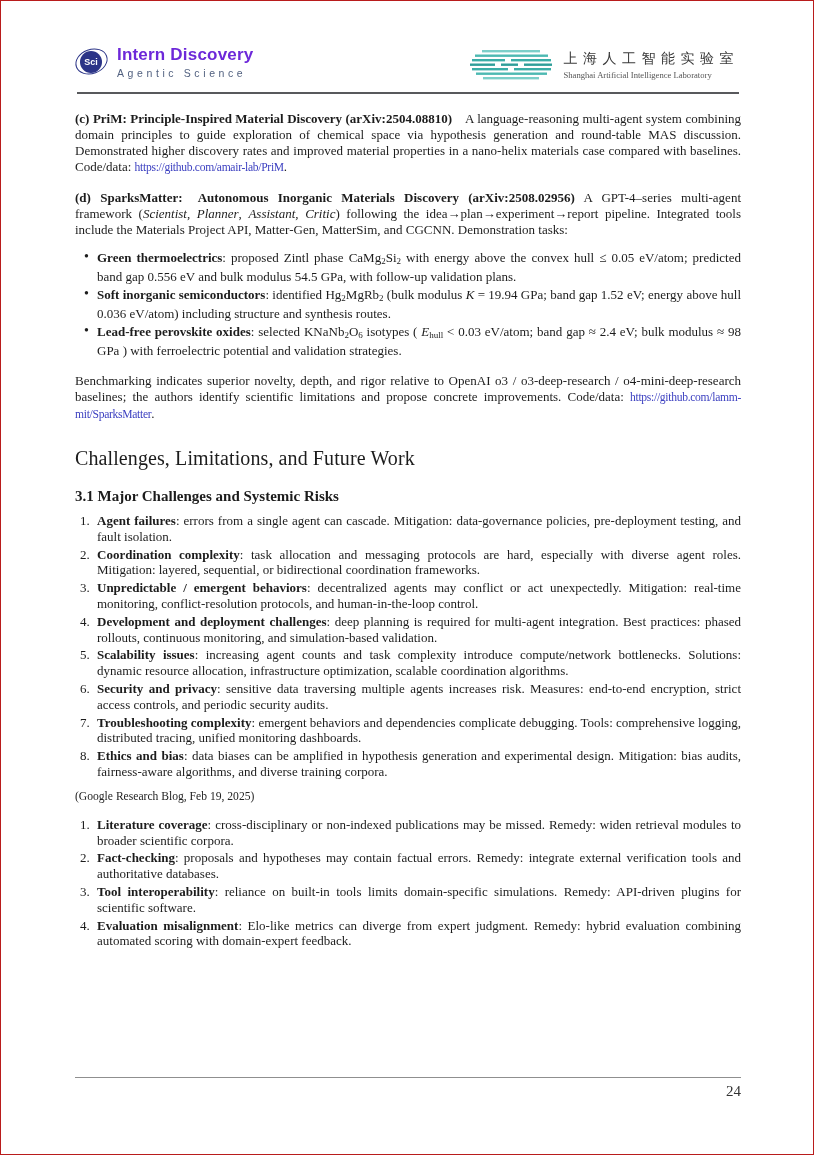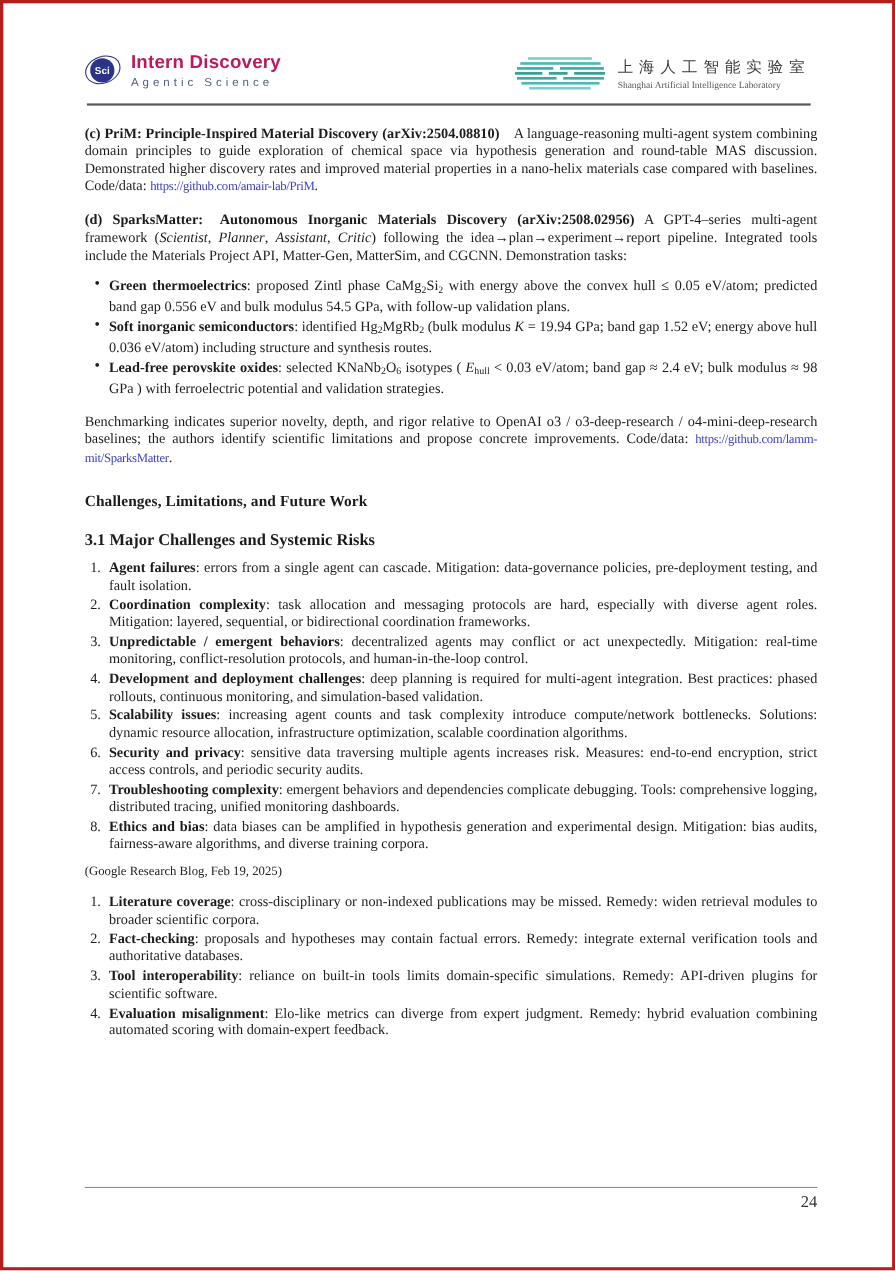--- a/index.html
+++ b/index.html
@@ -1,20 +1,20 @@
 <!DOCTYPE html>
 <html><head>
 <meta charset="utf-8">
 <style>
   * { margin:0; padding:0; box-sizing:border-box; }
   html,body { background:#f4f4f4; }
   body { font-family:"Liberation Serif", serif; }
   .page {
     position:relative; width:814px; height:1155px; margin:0 auto;
-    background:#ffffff; border:3px solid #b91c1c; overflow:hidden;
+    background:#ffffff; border:1px solid #b91c1c; overflow:hidden;
     color:#1c1c1c;
   }
   
   header {
     position:absolute; top:44px; left:74px; right:74px;
     display:flex; justify-content:space-between; align-items:flex-start;
   }
   .logo-left { display:flex; align-items:center; gap:8px; }
   .atom { position:relative; width:34px; height:34px; flex:0 0 auto; }
   .atom .core {
@@ -23,21 +23,21 @@
     font:bold 9px "Liberation Sans", sans-serif;
     display:flex; align-items:center; justify-content:center;
   }
   .atom .orbit {
     position:absolute; left:0px; top:4px; width:33px; height:25px;
     border:1.4px solid #2b3487; border-radius:50%;
     transform:rotate(-20deg); display:block;
   }
   .logo-text .logo-title {
     font-family:"Liberation Sans", sans-serif;
-    font-weight:bold; font-size:17px; color:#be185d; letter-spacing:0.2px;
+    font-weight:bold; font-size:17px; color:#6d28d9; letter-spacing:0.2px;
   }
   .logo-text .logo-sub {
     font-family:"Liberation Sans", sans-serif;
     font-size:10.5px; color:#51607f; letter-spacing:3.6px; margin-top:2px;
   }
   .logo-right { display:flex; align-items:center; gap:10px; margin-top:2px; }
   .stripes { width:84px; height:36px; }
   .logo-right .zh {
     font-size:14px; color:#3a3a3a; letter-spacing:5.5px; white-space:nowrap;font-family:Liberation Mono, monospace;
   }
@@ -63,21 +63,21 @@
   }
   ul.bullets { list-style:none; margin:0 0 14px 0; }
   ul.bullets li {
     position:relative; padding-left:22px; font-size:13px; line-height:16px;
     text-align:justify; margin-bottom:2px;
   }
   ul.bullets li::before {
     content:"\2022"; position:absolute; left:9px; top:-1px; font-size:14px;
   }
   h1.section {
-    font-size:14px; font-weight:bold; margin:24px 0 12px 0; letter-spacing:0.1px;
+    font-size:20px; font-weight:normal; margin:24px 0 12px 0; letter-spacing:0.1px;
   }
   h2.subsection { font-size:15px; font-weight:bold; margin:18px 0 8px 0; }
   h2.subsection.second { margin-top:34px; }
   p.source { font-size:11.6px; margin-bottom:14px; color:#222; }
   ol.numbered { list-style:none; counter-reset:item; margin-bottom:10px; }
   ol.numbered li {
     position:relative; counter-increment:item; padding-left:22px;
     font-size:13px; line-height:15.8px; text-align:justify; margin-bottom:2px;
   }
   ol.numbered li::before {

